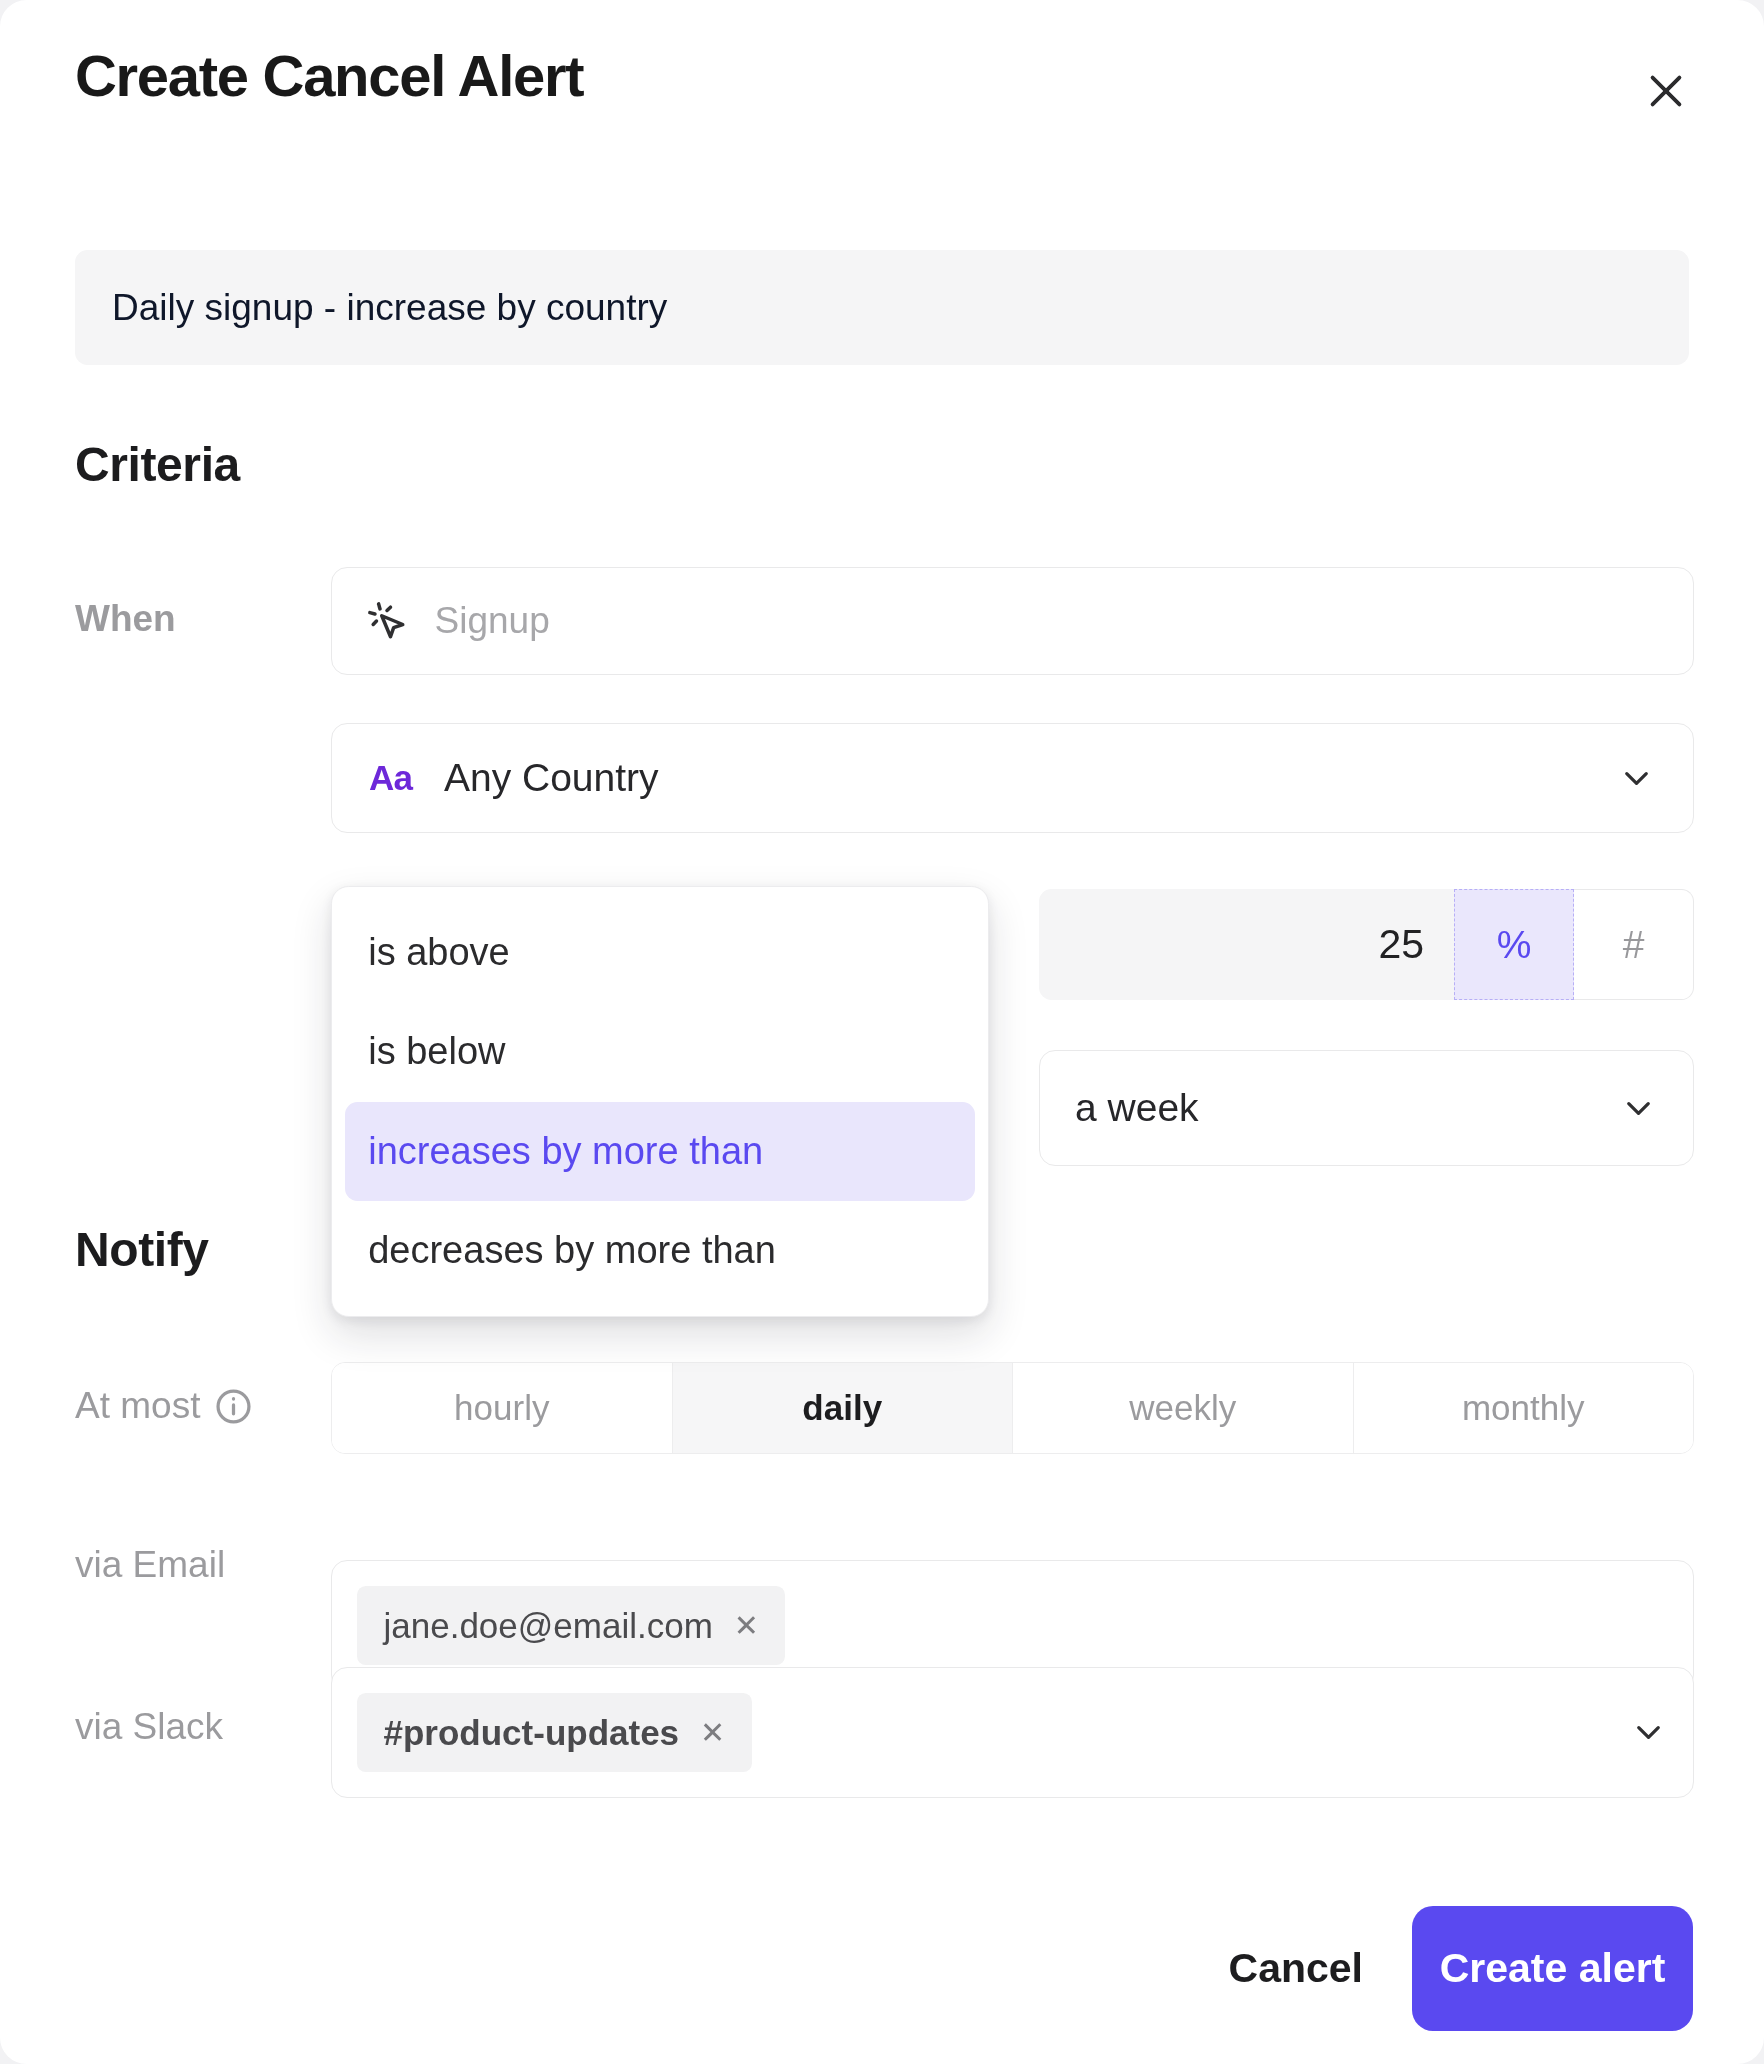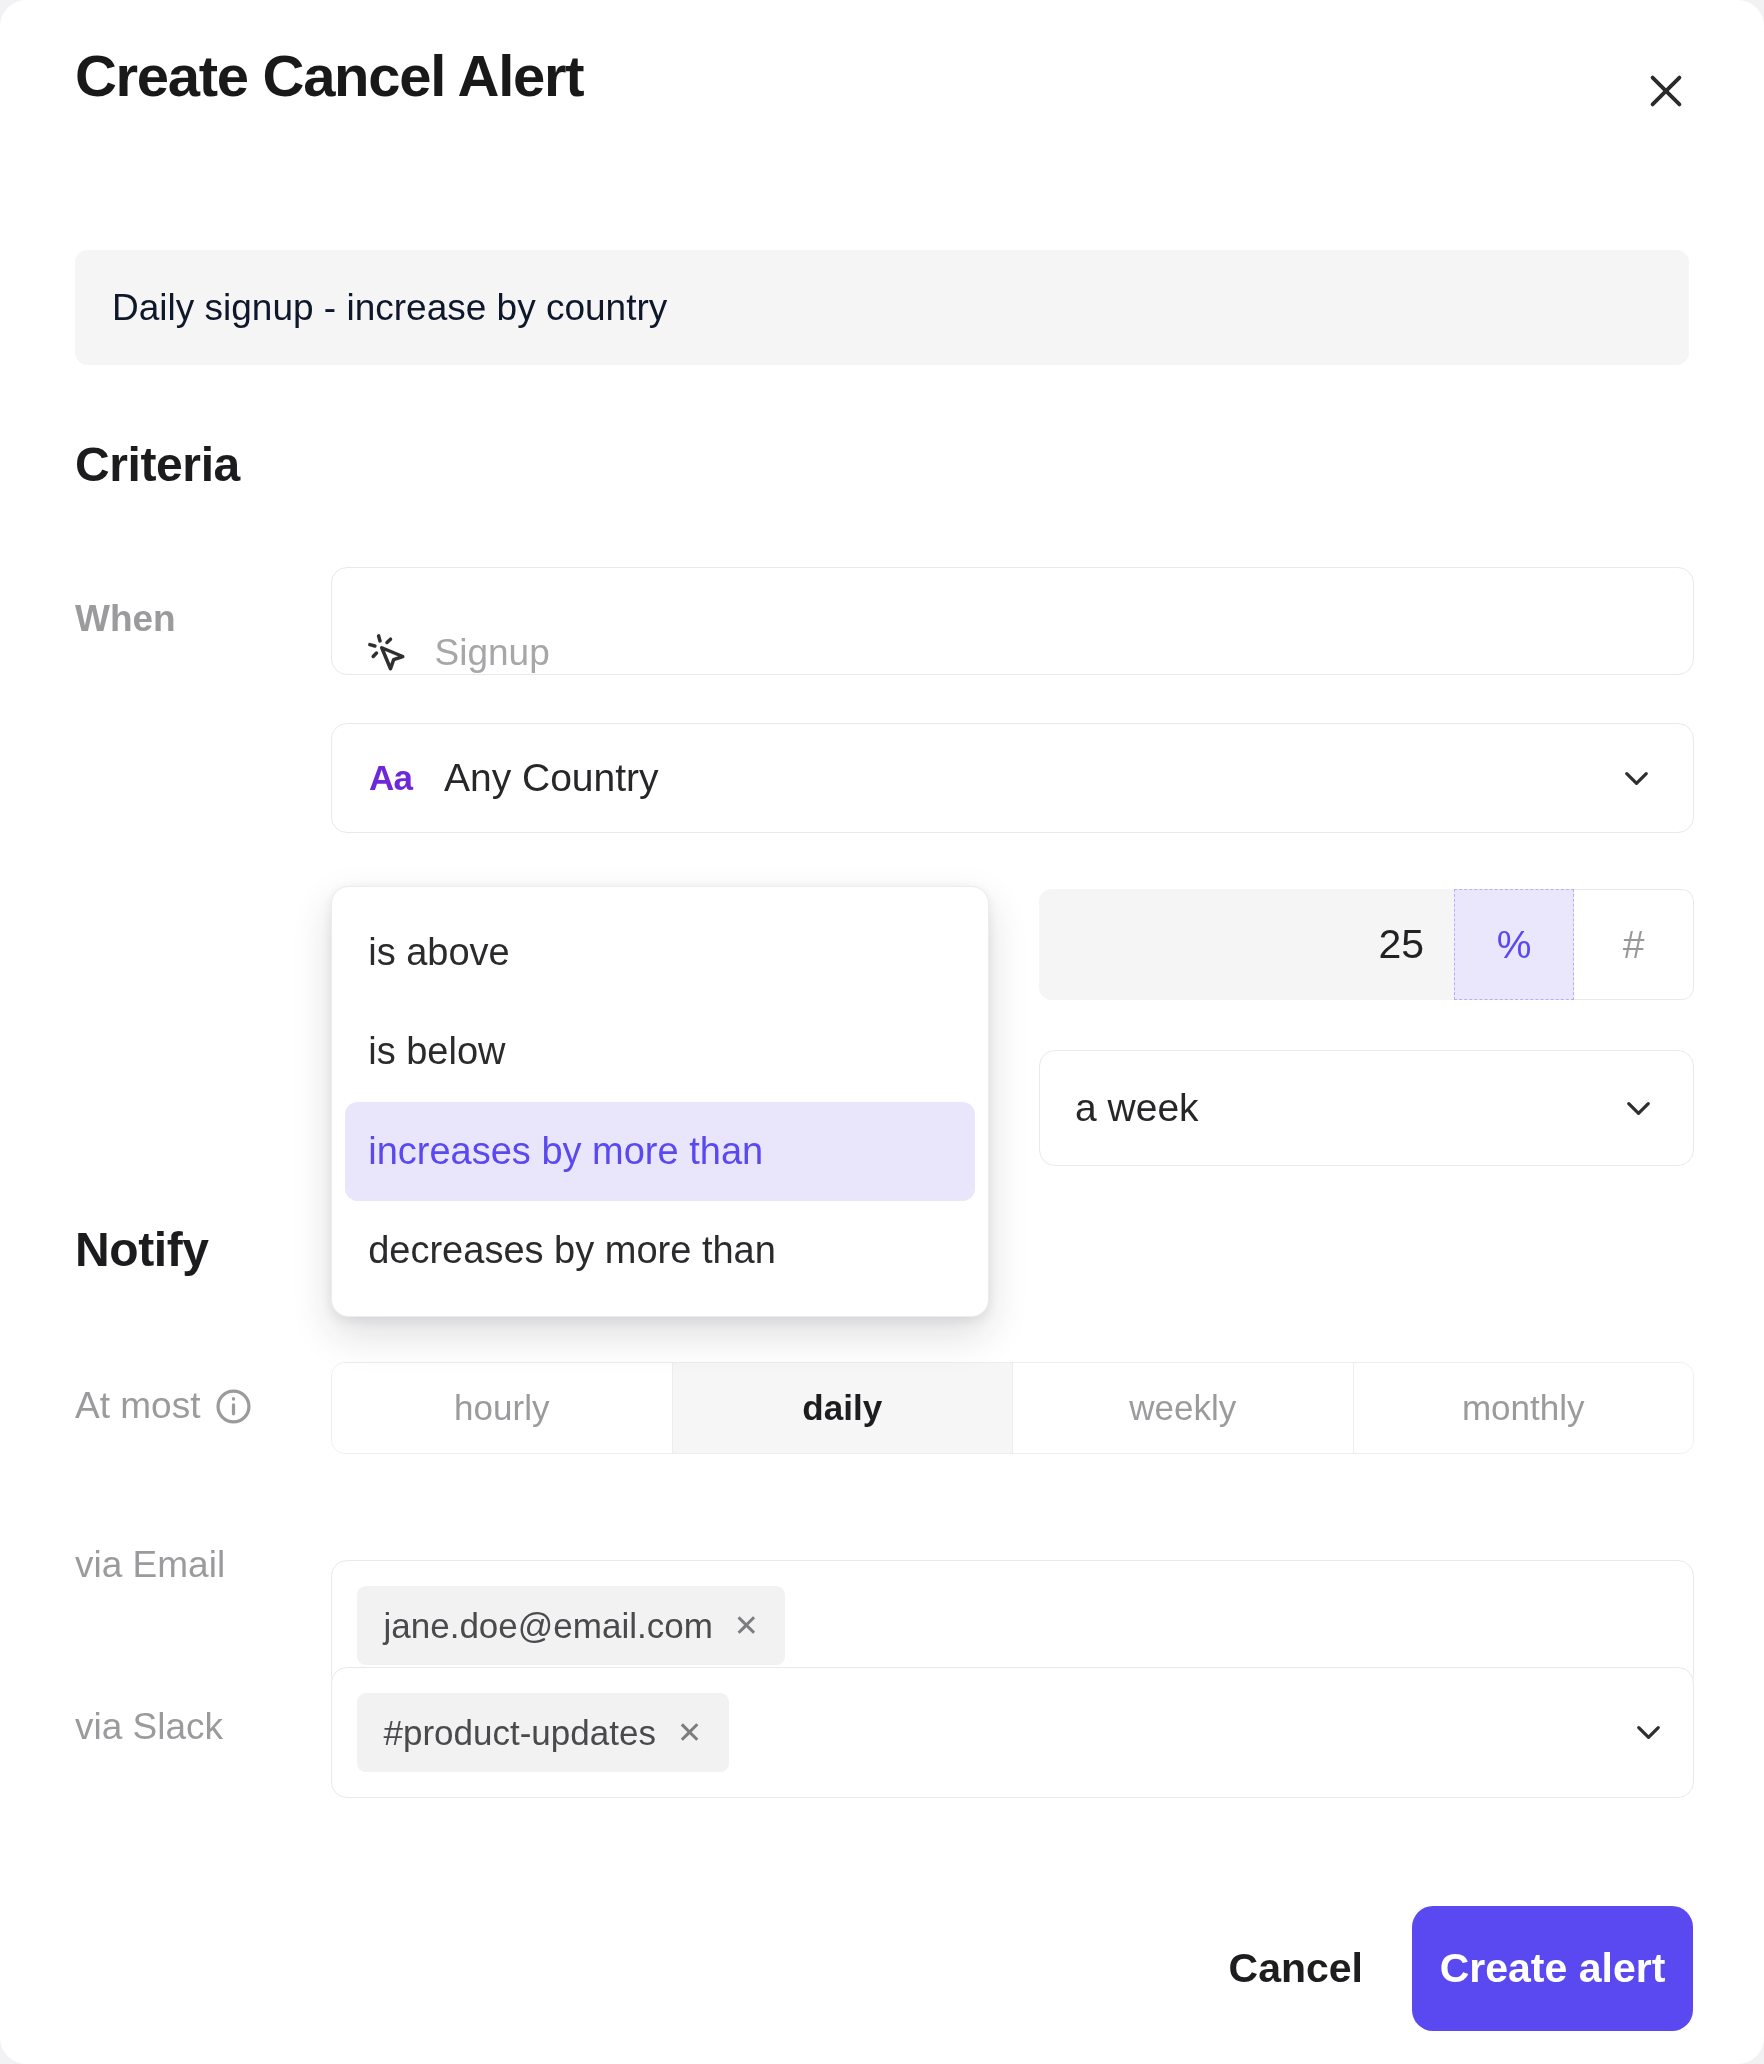--- a/index.html
+++ b/index.html
@@ -45,21 +45,21 @@
     font-size:37px; color:#9b9b9e;
     display:flex; align-items:center; gap:14px;
   }
 
   .field {
     background:#fff; border:1.8px solid #e9e9ea; border-radius:16px;
     display:flex; align-items:center;
   }
 
   
-  .when-field { left:331px; top:567px; width:1363px; height:108px; padding:0 34px; gap:26.5px;align-items:flex-end; }
+  .when-field { left:331px; top:567px; width:1363px; height:108px; padding:0 34px; gap:26.5px; }
   .event-input {
     border:none; outline:none; background:transparent; flex:1;
     font-size:37px; color:#2b2b2d; font-family:inherit;
   }
   .event-input::placeholder { color:#a7a7aa; opacity:1; }
 
   
   .country-field { left:331px; top:723px; width:1363px; height:110px; padding:0 37px; gap:32px; cursor:pointer; }
   .aa-icon { font-size:35px; font-weight:700; color:#6d28d9; letter-spacing:-0.9px; }
   .country-value { font-size:39px; color:#27272a; flex:1; }
@@ -118,21 +118,21 @@
   .segment {
     flex:1; display:flex; align-items:center; justify-content:center;
     font-size:35px; color:#9b9b9e; cursor:pointer; background:#fff;
   }
   .segment + .segment { border-left:1.8px solid #ededee; }
   .segment.selected { background:#f6f6f7; color:#1d1d1f; font-weight:700; }
 
   
   .chip-field { left:331px; height:131px; width:1363px; padding:0 25px; gap:21px; }
   .email-field { top:1560px; }
-  .slack-field { top:1667px; cursor:pointer; }
+  .slack-field { top:1667px; cursor:pointer;font-weight:bold; }
   .chip {
     background:#f2f2f3; border-radius:8.8px; padding:19.4px 26.5px;
     display:flex; align-items:center; gap:21px;
     font-size:35px; color:#4a4a4d;
   }
   .chip-x { font-size:30px; color:#7d7d80; cursor:pointer; line-height:1; }
   .chip-spacer { flex:1; }
 
   
   .footer {

